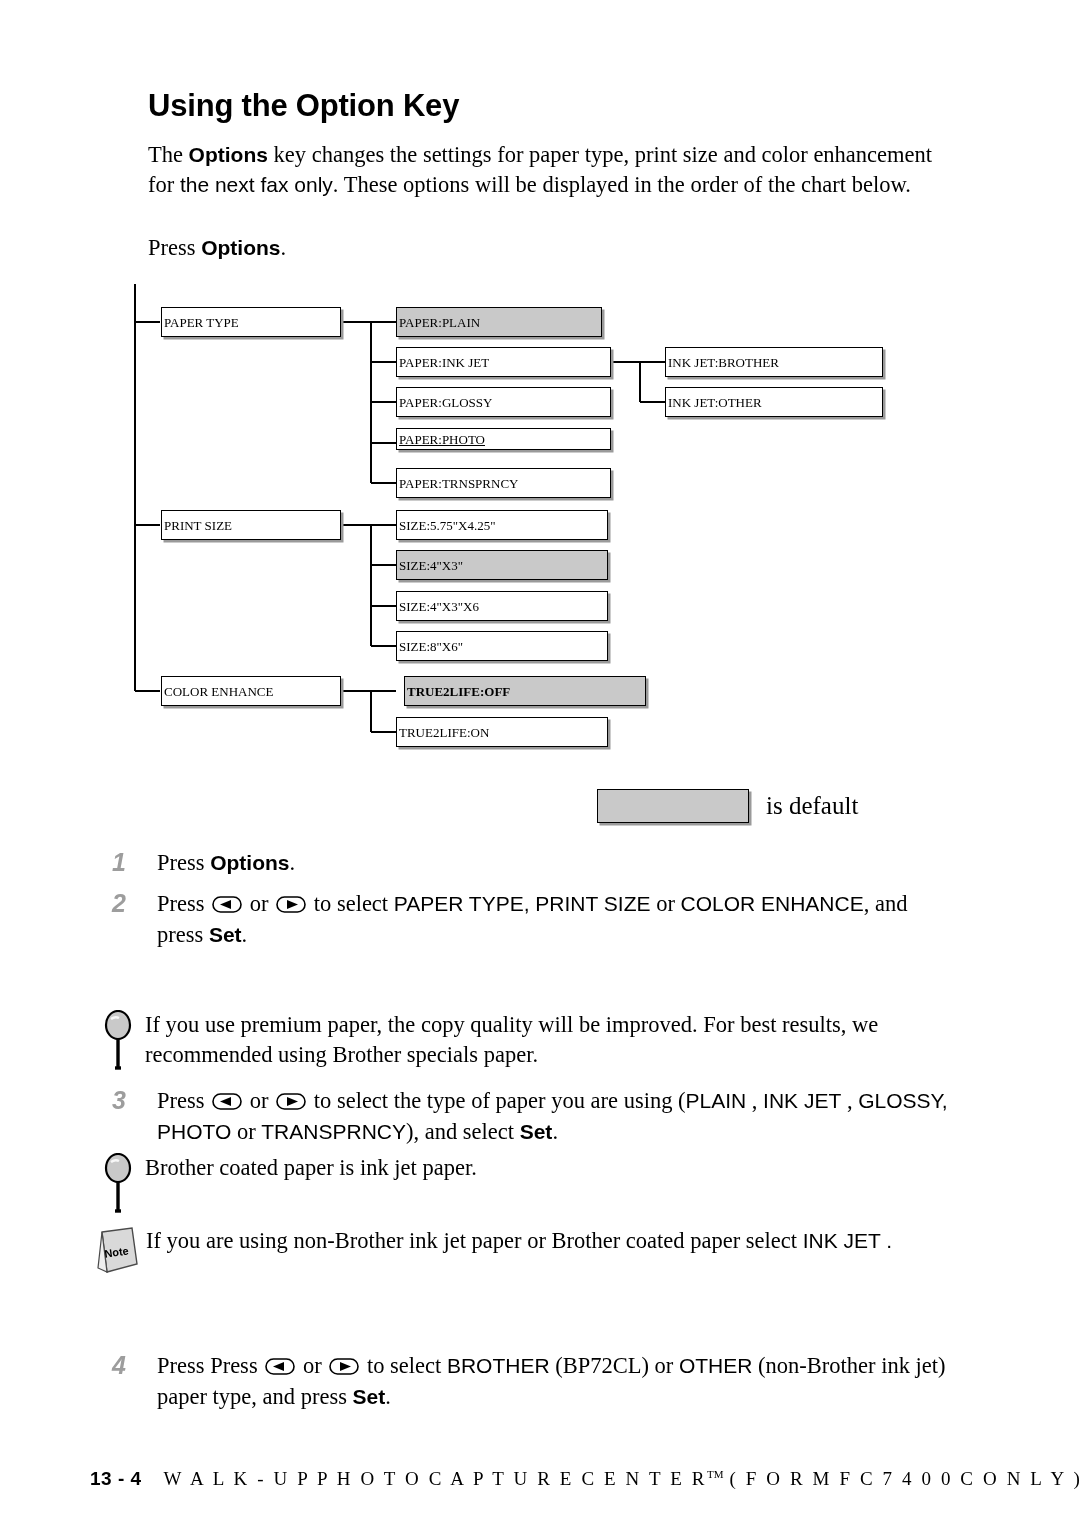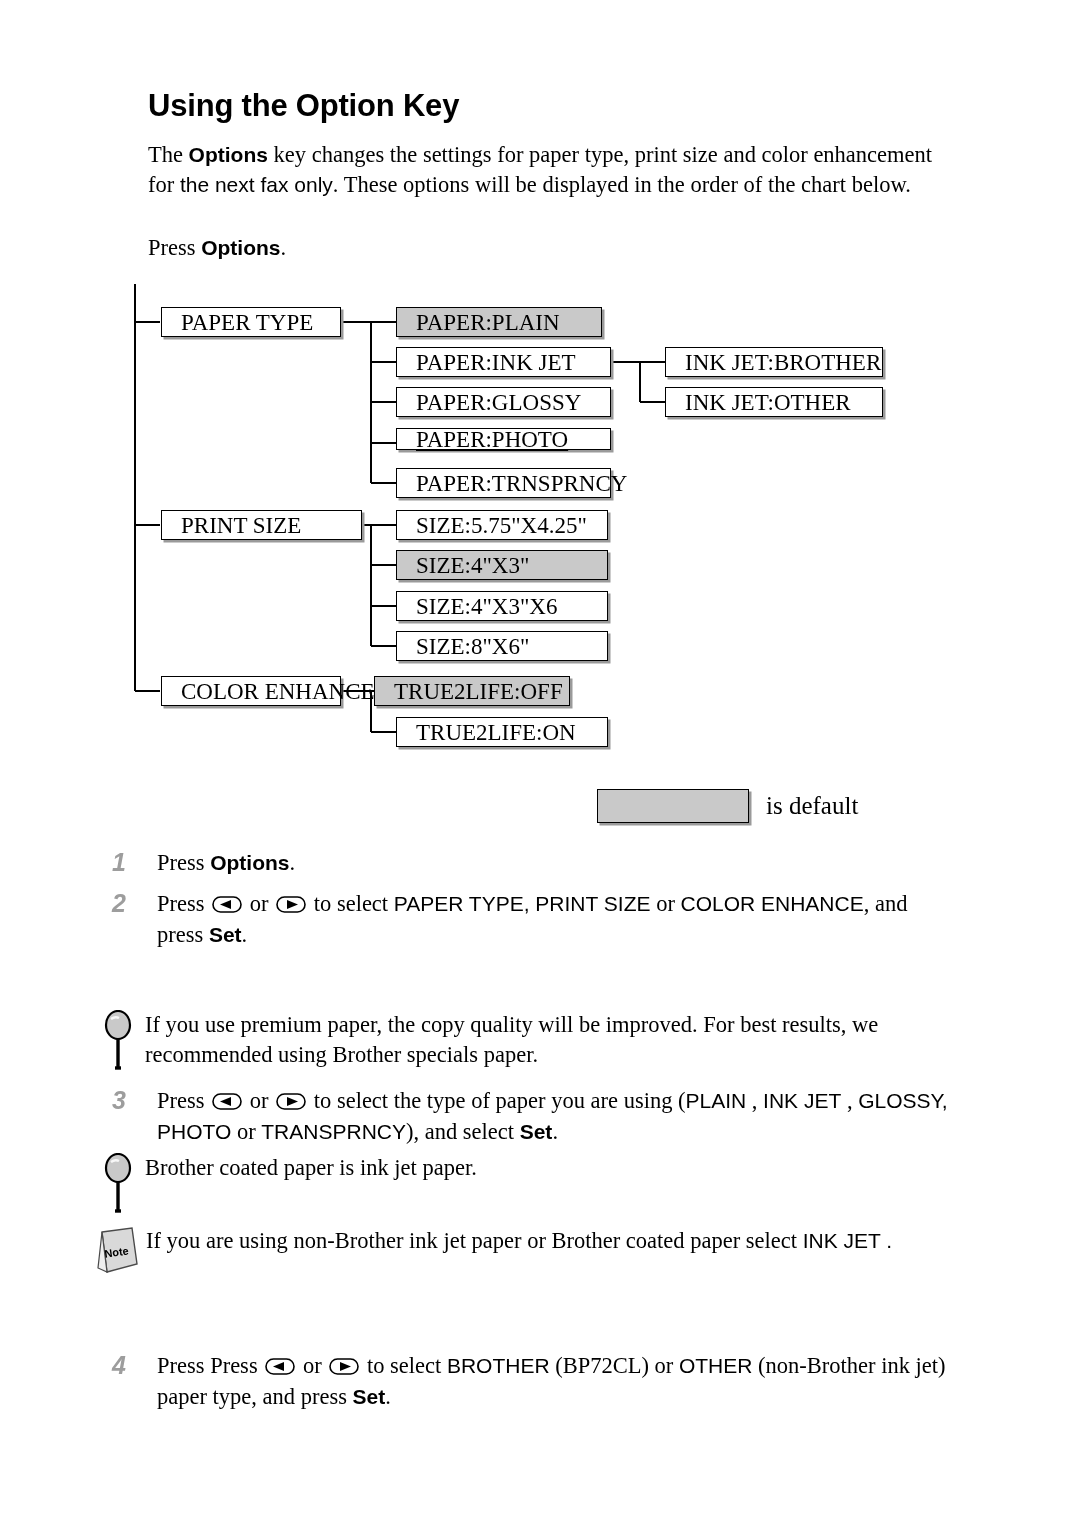--- a/index.html
+++ b/index.html
@@ -73,25 +73,25 @@
     pointer-events: none;
   }
   .chart svg { display: block; }
 
   .fc-box {
     position: absolute;
     box-sizing: border-box;
     border: 1.6px solid #000;
     background: #ffffff;
     box-shadow: 2.5px 2.5px 0 0 #9a9a9a;
-    font-size: 23px;
+    font-size: 13px;
     line-height: 1;
     display: flex;
     align-items: center;
-    padding-left: 19px;
+    padding-left: 2px;
     white-space: nowrap;
     font-family: "Liberation Serif", "DejaVu Serif", serif;
     text-align: right;
   }
   .fc-box.default-fill {
     background: #c9c9c9;
   }
 
   
   .legend-swatch {
@@ -258,38 +258,38 @@
 
         <path d="M341,691 L371,691"></path>
         <path d="M371,691 L371,732"></path>
         <path d="M371,691 L396,691"></path>
         <path d="M371,732 L396,732"></path>
       </g>
     </svg>
   </div>
 
   <div class="fc-box" style="left:161px; top:307px; width:180px; height:30px;">PAPER TYPE</div>
-  <div class="fc-box" style="left:161px; top:510px; width:201px; height:30px;">PRINT SIZE</div>
+  <div class="fc-box" style="left:161px; top:510px; width:180px; height:30px;">PRINT SIZE</div>
   <div class="fc-box" style="left:161px; top:676px; width:180px; height:30px;">COLOR ENHANCE</div>
 
   <div class="fc-box default-fill" style="left:396px; top:307px; width:206px; height:30px;">PAPER:PLAIN</div>
   <div class="fc-box" style="left:396px; top:347px; width:215px; height:30px;">PAPER:INK JET</div>
   <div class="fc-box" style="left:396px; top:387px; width:215px; height:30px;">PAPER:GLOSSY</div>
   <div class="fc-box" style="left:396px; top:428px; width:215px; height:22px;text-decoration:underline;">PAPER:PHOTO</div>
   <div class="fc-box" style="left:396px; top:468px; width:215px; height:30px;">PAPER:TRNSPRNCY</div>
 
   <div class="fc-box" style="left:665px; top:347px; width:218px; height:30px;">INK JET:BROTHER</div>
   <div class="fc-box" style="left:665px; top:387px; width:218px; height:30px;">INK JET:OTHER</div>
 
   <div class="fc-box" style="left:396px; top:510px; width:212px; height:30px;">SIZE:5.75"X4.25"</div>
   <div class="fc-box default-fill" style="left:396px; top:550px; width:212px; height:30px;">SIZE:4"X3"</div>
   <div class="fc-box" style="left:396px; top:591px; width:212px; height:30px;">SIZE:4"X3"X6</div>
   <div class="fc-box" style="left:396px; top:631px; width:212px; height:30px;">SIZE:8"X6"</div>
 
-  <div class="fc-box default-fill" style="left:374px; top:676px; width:196px; height:30px;">TRUE2LIFE:OFF</div>
+  <div class="fc-box default-fill" style="left:404px; top:676px; width:242px; height:30px;font-weight:bold;">TRUE2LIFE:OFF</div>
   <div class="fc-box" style="left:396px; top:717px; width:212px; height:30px;">TRUE2LIFE:ON</div>
 
   <div class="legend-swatch"></div>
   <div class="legend-text">is default</div>
 
   <div class="step" style="left:112px; top:847px;">
     <div class="step-num">1</div>
     <div class="step-body">
       <span>Press </span><span class="bold-serif">Options</span><span>.</span>
     </div>
@@ -366,14 +366,17 @@
       <span>Press Press </span><span class="keyicon"><svg viewBox="0 0 30 17" width="30" height="17" xmlns="http://www.w3.org/2000/svg">
             <rect x="1" y="1" width="28" height="15" rx="7.5" ry="7.5" fill="#fff" stroke="#000" stroke-width="1.6"></rect>
             <polygon points="19,4 19,13 8,8.5" fill="#000"></polygon>
           </svg></span><span> or </span><span class="keyicon"><svg viewBox="0 0 30 17" width="30" height="17" xmlns="http://www.w3.org/2000/svg">
             <rect x="1" y="1" width="28" height="15" rx="7.5" ry="7.5" fill="#fff" stroke="#000" stroke-width="1.6"></rect>
             <polygon points="11,4 11,13 22,8.5" fill="#000"></polygon>
           </svg></span><span> to select </span><span class="sans-plain">BROTHER</span><span> (BP72CL) or </span><span class="sans-plain">OTHER</span><span> (non-Brother ink jet) paper type, and press </span><span class="bold-serif">Set</span><span>.</span>
     </div>
   </div>
 
+  <div class="footer">
+    <span class="footer-page">13 - 4</span><span class="footer-title">W A L K - U P   P H O T O C A P T U R E   C E N T E R</span><span class="footer-tm">TM</span><span class="footer-title" style="margin-left:6px;">( F O R   M F C   7 4 0 0 C   O N L Y )</span>
+  </div>
 
 </div>
 
 </body></html>

